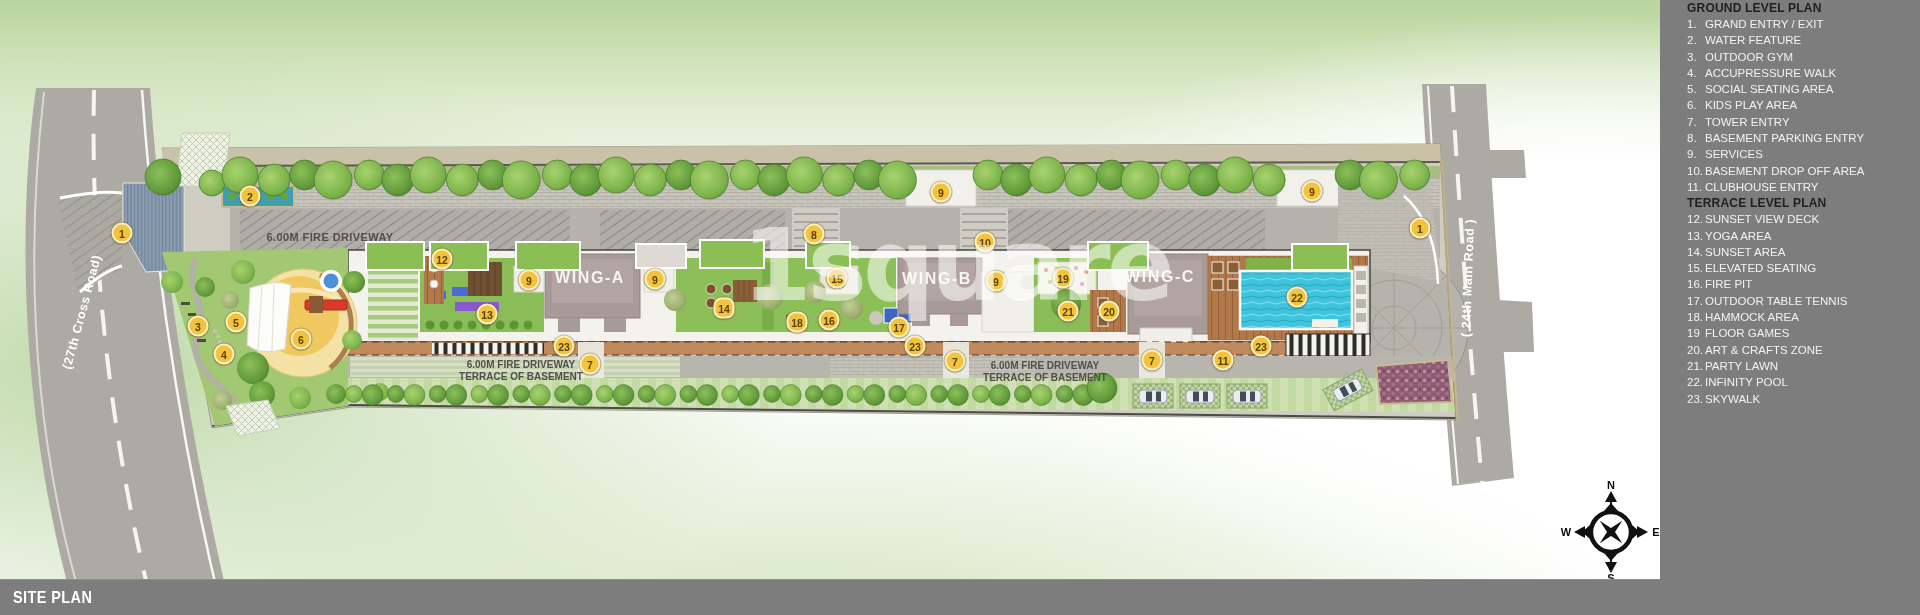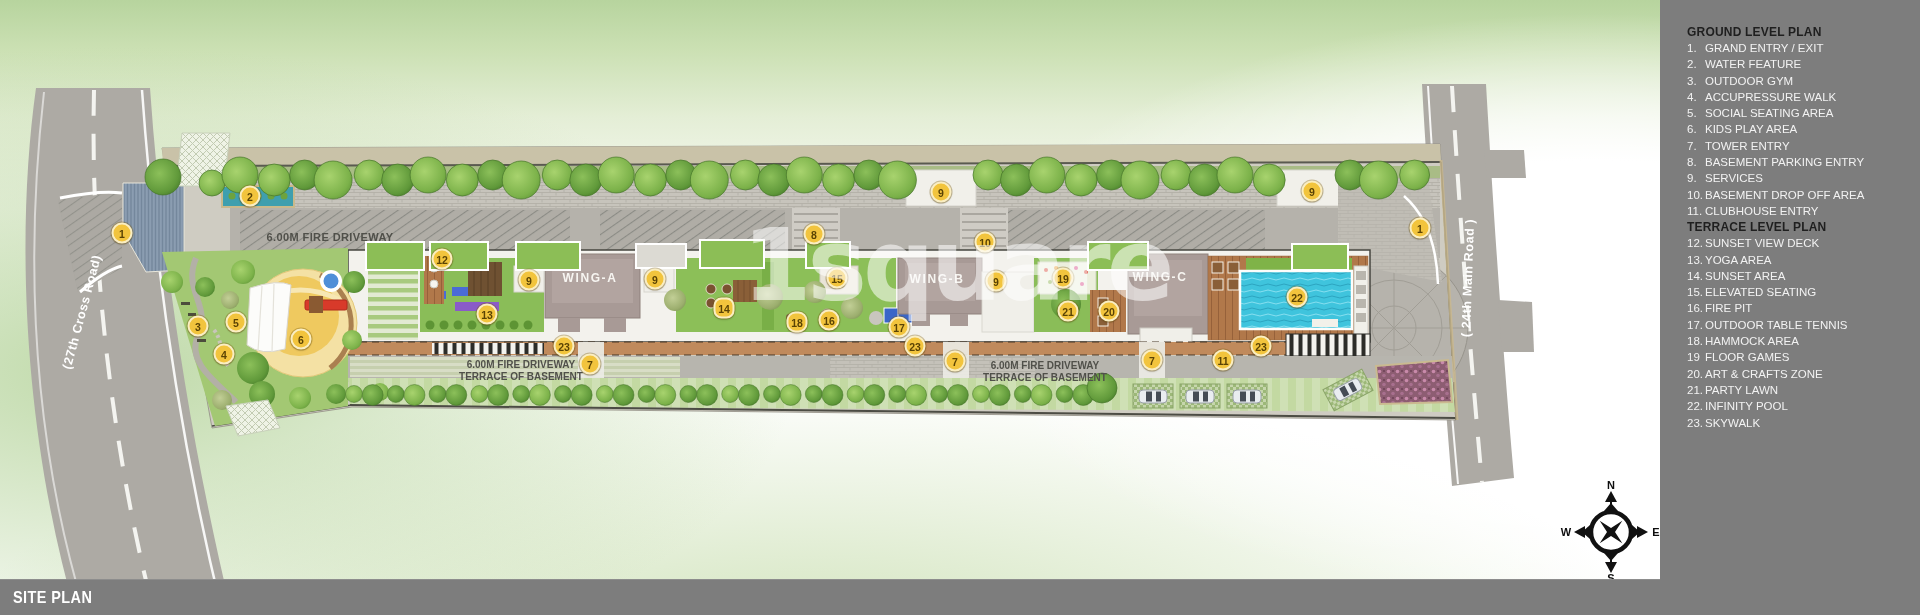--- a/index.html
+++ b/index.html
@@ -19,34 +19,34 @@
     background:#f2c43d;border:2px solid #faeec2;box-sizing:border-box;
     box-shadow:0 0 0 1px rgba(125,95,15,.35),0 1px 2px rgba(0,0,0,.25);
     color:#5a4304;font-size:10.5px;font-weight:bold;
     display:flex;align-items:center;justify-content:center;
     transform:translate(-50%,-50%);z-index:6;
   }
   
   .plan-label{position:absolute;transform:translate(-50%,-50%);white-space:nowrap;z-index:5;font-weight:bold;}
   .lbl-driveway{font-size:10.5px;color:#50504a;letter-spacing:.4px;}
   .lbl-2line{text-align:center;font-size:10px;line-height:12px;color:#50504a;}
-  .wing-label{font-size:12px;color:#f7f5f1;letter-spacing:1.6px;}
+  .wing-label{font-size:16px;color:#f7f5f1;letter-spacing:1.6px;}
   .road-label{font-size:12.5px;color:#ffffff;letter-spacing:.6px;}
   #road-label-left{transform:translate(-50%,-50%) rotate(-75deg);}
   #road-label-right{transform:translate(-50%,-50%) rotate(-88deg);}
   .compass-letter{position:absolute;transform:translate(-50%,-50%);font-size:11px;font-weight:bold;color:#0d0d0d;z-index:6;}
   
   .wm{position:absolute;font-family:"DejaVu Sans",sans-serif;font-weight:bold;
       color:rgba(255,255,255,.55);z-index:7;pointer-events:none;line-height:1;}
   #wm1{left:742px;top:216px;font-size:100px;letter-spacing:-4px;}
   #wm2{left:842px;top:298px;font-size:100px;letter-spacing:-2px;}
   
   .legend{
     position:absolute;left:1660px;top:0;width:260px;height:615px;
-    background:#7d7d7d;box-sizing:border-box;padding:24px 6px 0 27px;z-index:10;
+    background:#7d7d7d;box-sizing:border-box;padding:0 6px 0 27px;z-index:10;
   }
   .l-header{font-size:12px;font-weight:bold;color:#1f1f1f;line-height:16px;letter-spacing:.2px;}
   .l-item{font-size:11.5px;color:#f2f2f2;line-height:16.3px;white-space:nowrap;}
   .l-num{display:inline-block;min-width:18px;}
   
   .bottom-bar{
     position:absolute;left:0;top:579px;width:1920px;height:36px;background:#7d7d7d;
     display:flex;align-items:center;z-index:9;border-top:1px solid #8d8d8d;
   }
   .bottom-bar .bar-text{

